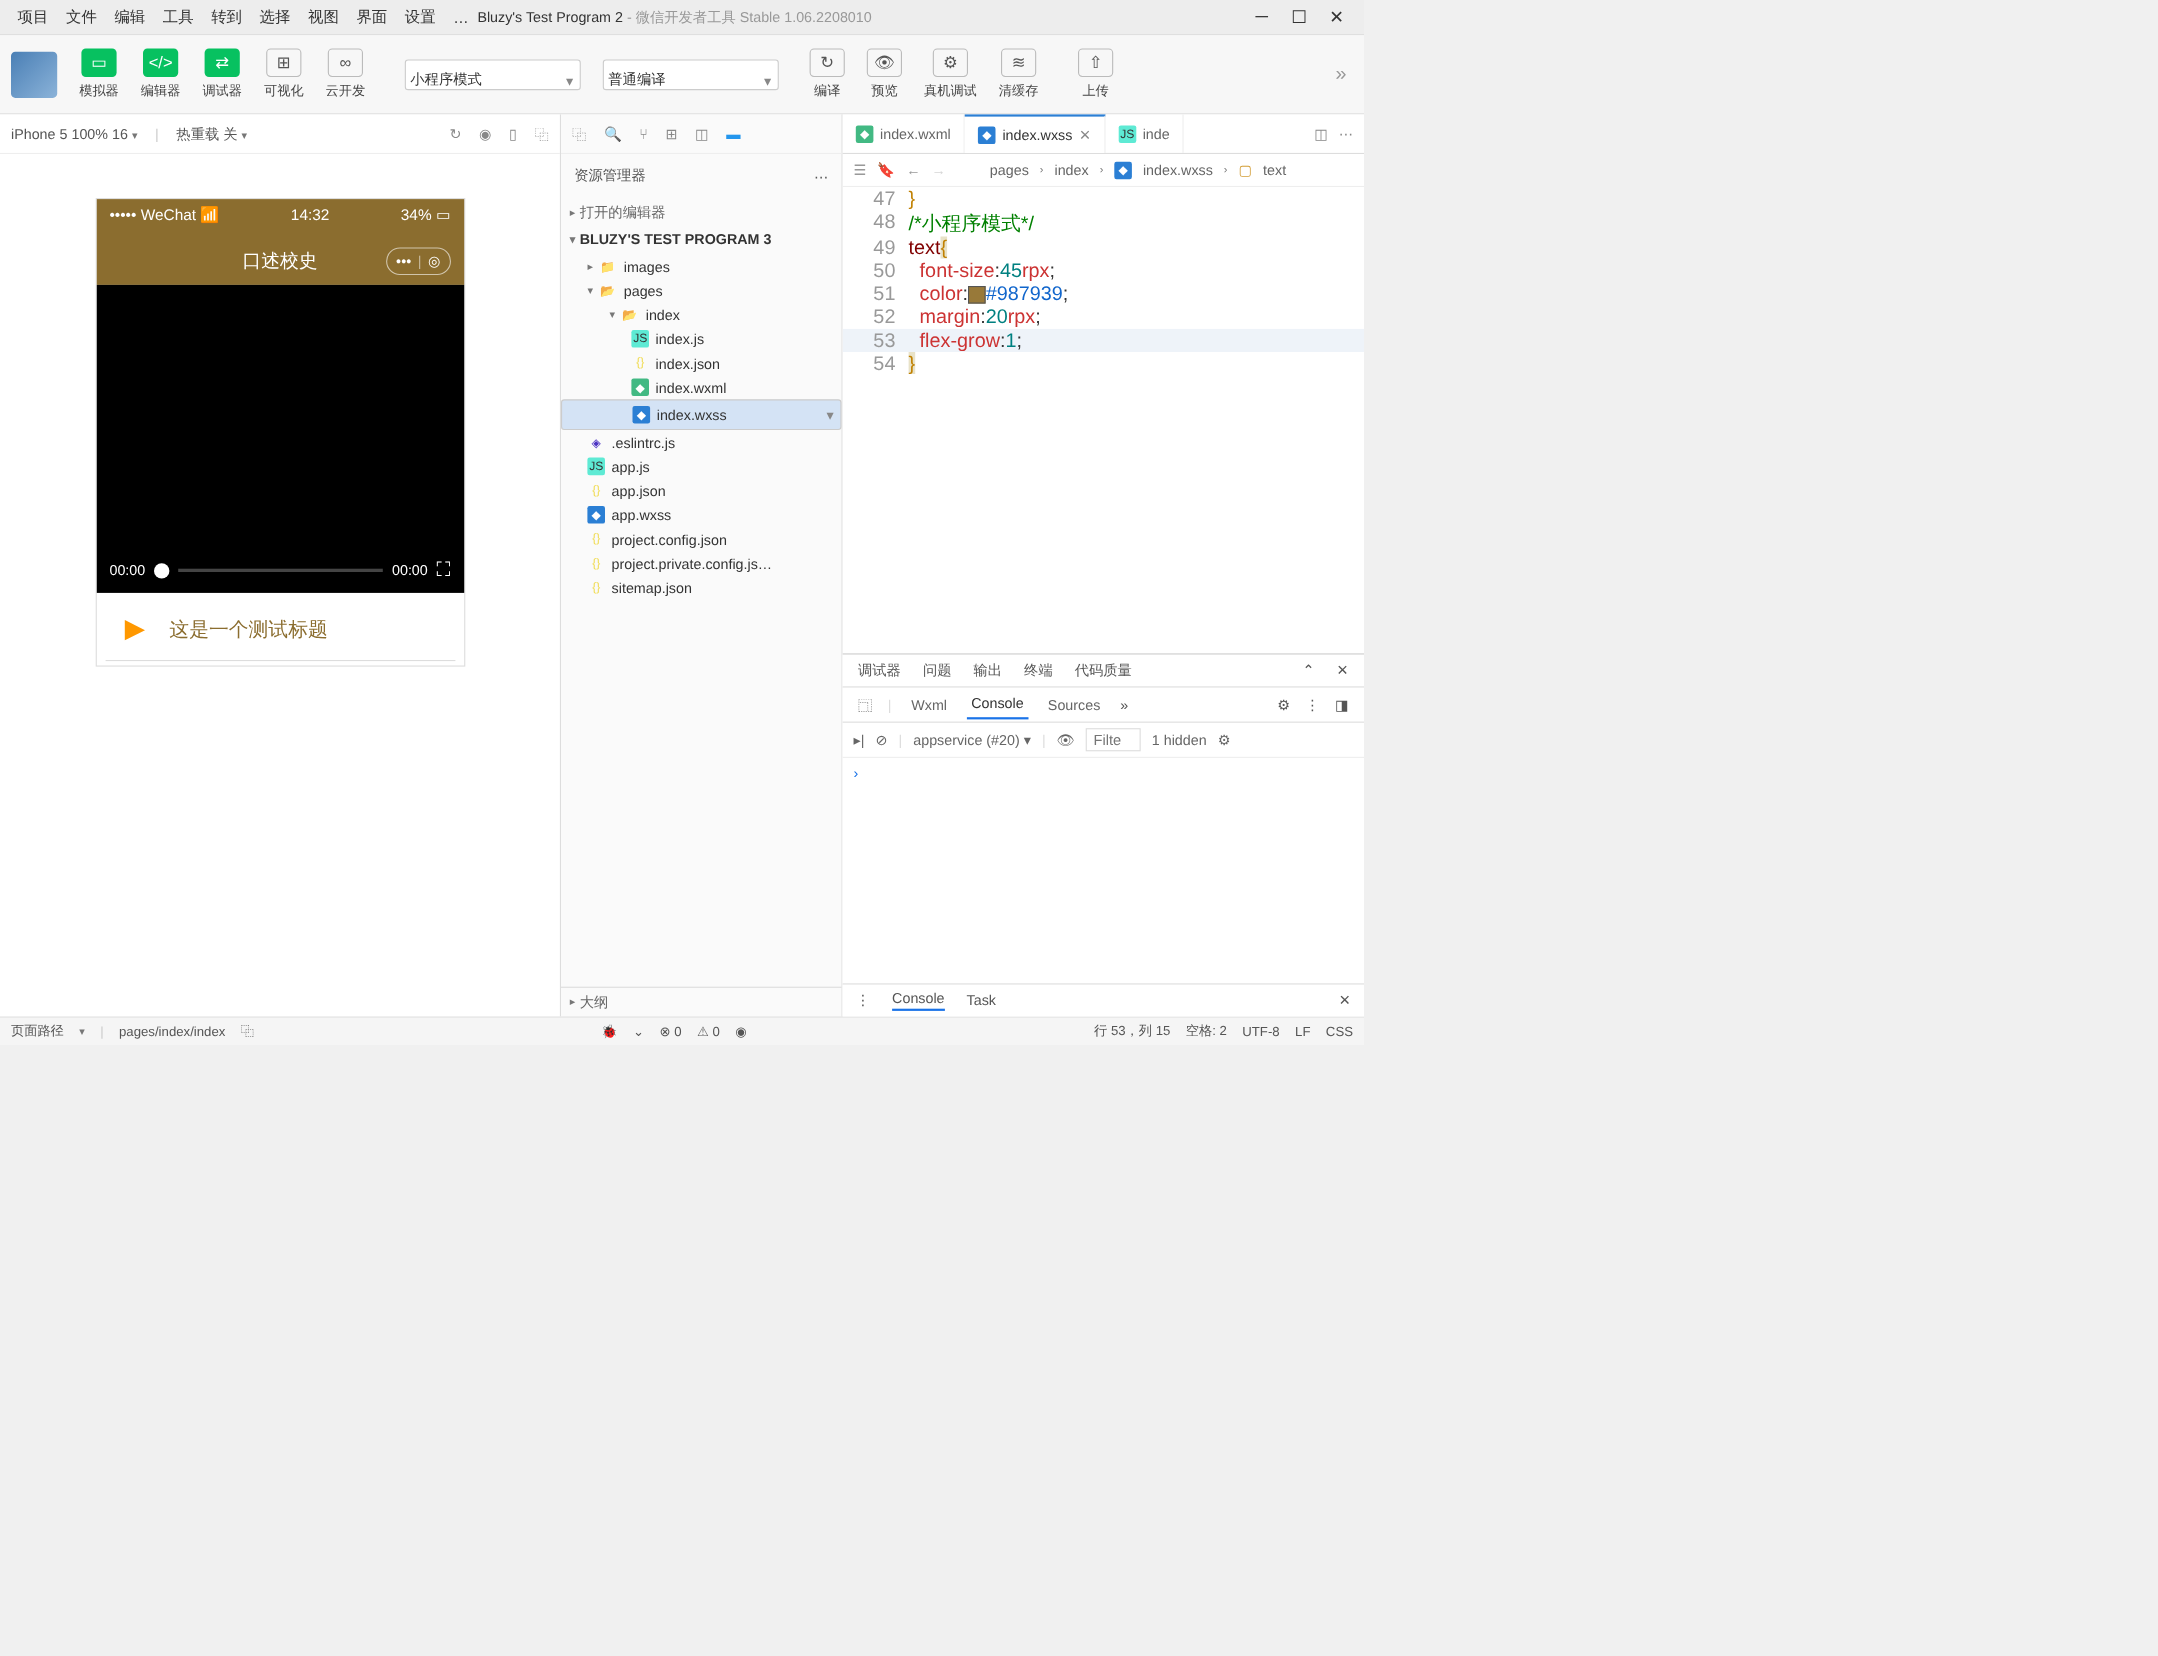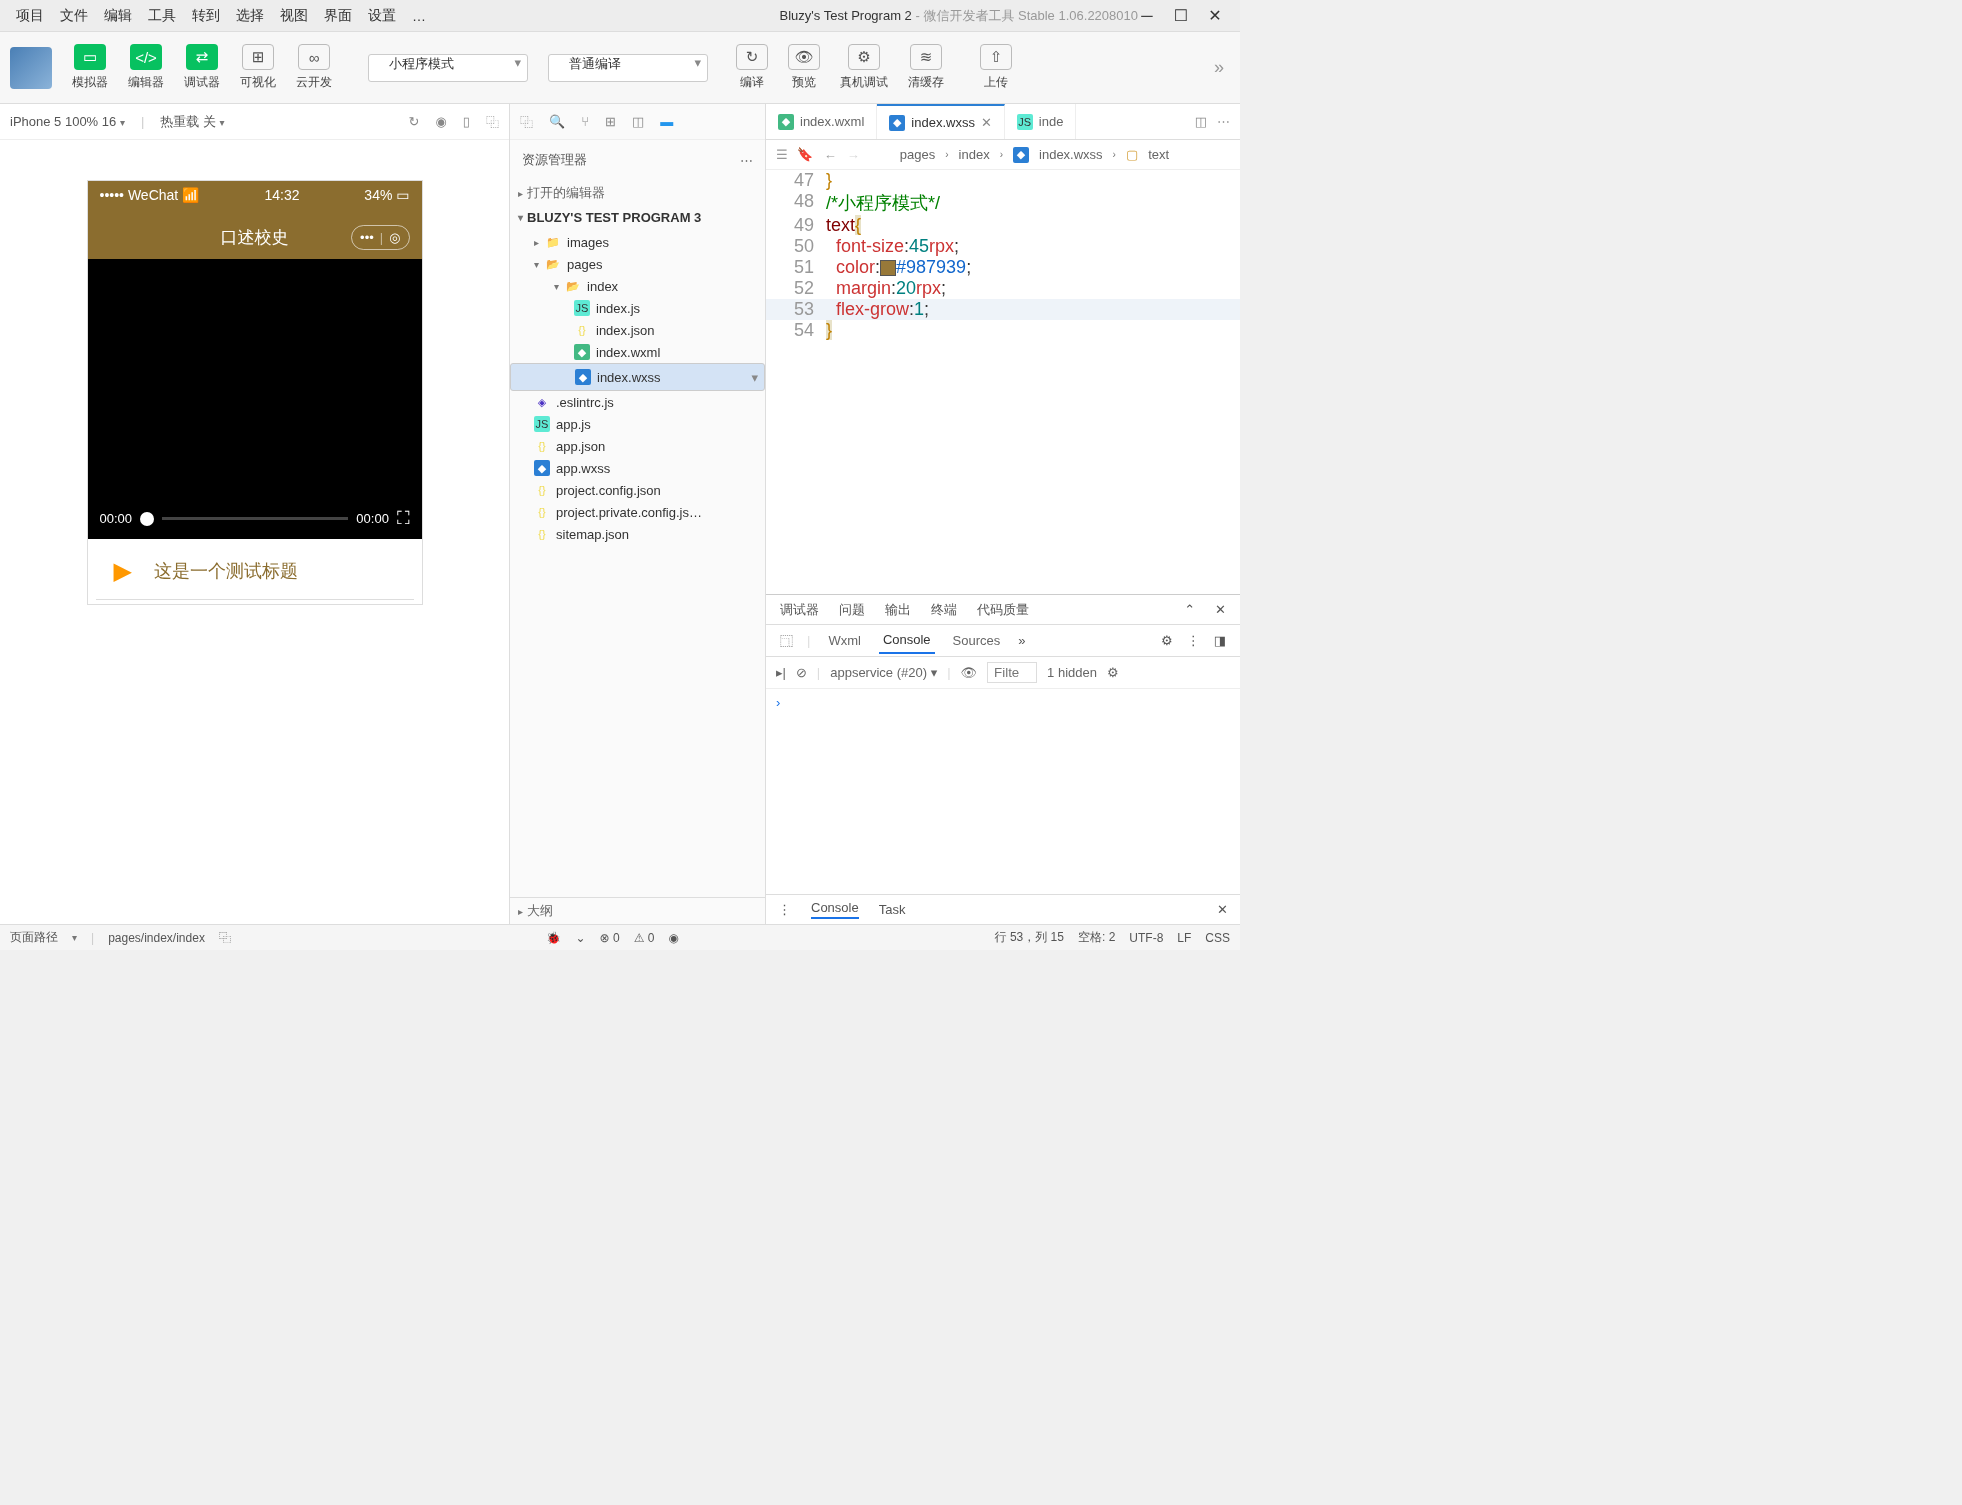--- a/index.html
+++ b/index.html
@@ -1,29 +1,29 @@
 <!DOCTYPE html>
 <html><head>
 <meta charset="utf-8">
 <style>
 *{box-sizing:border-box;margin:0;padding:0;font-family:"Microsoft YaHei",Arial,sans-serif}
 body{width:1240px;height:950px;background:#f0f0f0;overflow:hidden;font-size:13px;color:#333}
 .menubar{height:32px;background:#ededed;display:flex;align-items:center;padding:0 8px;border-bottom:1px solid #ddd}
 .menubar .menu-item{padding:0 8px;cursor:pointer;font-size:14px}
-.menubar .title{flex:1;text-align:right;color:#333}
+.menubar .title{flex:1;text-align:left;color:#333}
 .menubar .title .sub{color:#999}
 .winctrl{display:flex;gap:16px;padding-right:8px}
 .winctrl span{width:18px;height:18px;display:inline-flex;align-items:center;justify-content:center;cursor:pointer;font-size:16px}
 .toolbar{height:72px;background:#f7f7f7;display:flex;align-items:center;padding:0 10px;border-bottom:1px solid #ddd;gap:4px}
 .avatar{width:42px;height:42px;background:linear-gradient(135deg,#4a7fb5,#8bb3d9);border-radius:4px;margin-right:8px}
 .tbtn{display:flex;flex-direction:column;align-items:center;gap:4px;padding:4px 8px;cursor:pointer;font-size:12px;color:#444}
 .tbtn .ico{width:32px;height:26px;display:flex;align-items:center;justify-content:center;border-radius:4px;font-size:15px}
 .tbtn.green .ico{background:#07c160;color:#fff}
 .tbtn.plain .ico{border:1px solid #bbb;color:#555}
-.sel{height:28px;border:1px solid #ccc;background:#fff;border-radius:3px;padding:0 24px 0 20px;display:flex;align-items:flex-start;position:relative;min-width:160px;font-size:13px}
+.sel{height:28px;border:1px solid #ccc;background:#fff;border-radius:3px;padding:0 24px 0 4px;display:flex;align-items:flex-end;position:relative;min-width:160px;font-size:13px}
 .sel::after{content:"▾";position:absolute;right:6px;color:#888}
 .spacer{flex:1}
 .chev{color:#999;font-size:18px;cursor:pointer;padding:0 6px}
 .main{display:flex;height:calc(950px - 32px - 72px - 26px)}
 .sim-wrap{width:510px;display:flex;flex-direction:column;border-right:1px solid #ddd;background:#fff}
 .sim-bar{height:36px;display:flex;align-items:center;padding:0 10px;gap:16px;color:#555;font-size:13px;border-bottom:1px solid #eee}
 .sim-bar .ico{color:#888;cursor:pointer}
 .sim-bar .sp{flex:1}
 .phone{width:336px;margin:40px auto 0;background:#fff;border:1px solid #ddd;display:flex;flex-direction:column}
 .phone-status{height:78px;background:#8b6d2f;color:#fff;display:flex;flex-direction:column;justify-content:space-between;padding:6px 12px}

